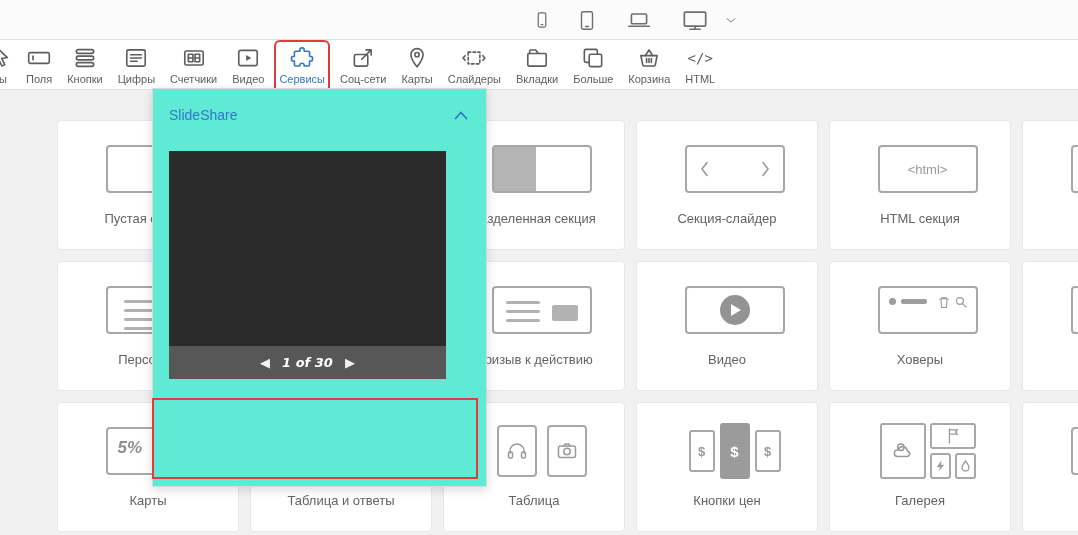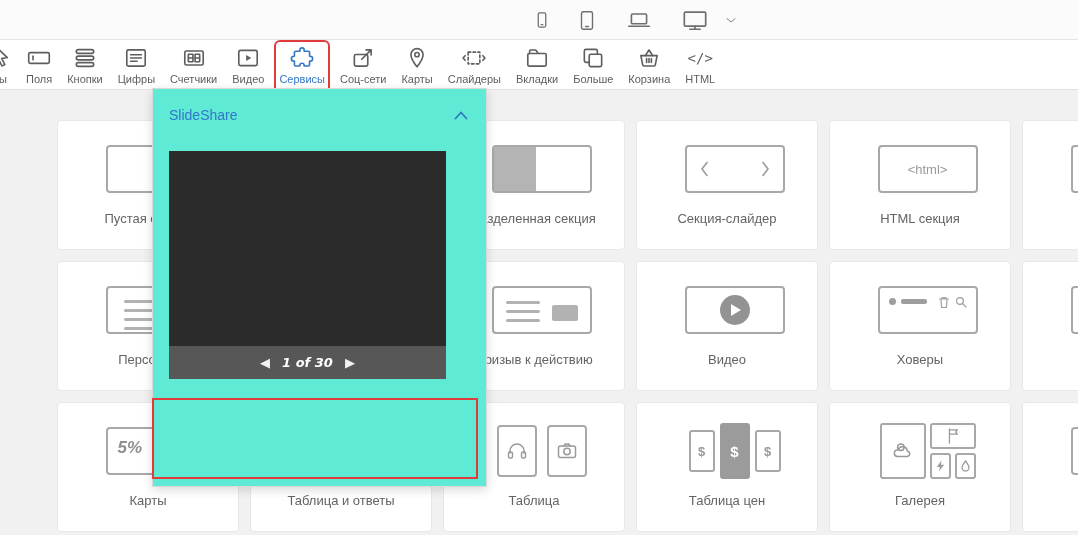--- a/index.html
+++ b/index.html
@@ -364,21 +364,21 @@
         <div class="pcol">
             <span>$</span>
           </div>
         <div class="pcol mid">
             <span>$</span>
           </div>
         <div class="pcol">
             <span>$</span>
           </div>
       </div>
-      <div class="card-label">Таблица цен</div>
+      <div class="card-label">Кнопки цен</div>
     </div>
     <div class="card">
       <div class="ci ci-plain ci-gallery">
         <div class="gt gt-big">
           <svg width="26" height="26" viewBox="0 0 24 24">
               <circle cx="10" cy="8.5" r="3"></circle>
               <path d="M7 17a3 3 0 0 1 0-6h.3a4.5 4.5 0 0 1 8.7 1.2 2.4 2.4 0 0 1-.6 4.8z"></path>
             </svg>
         </div>
         <div class="gcol">

